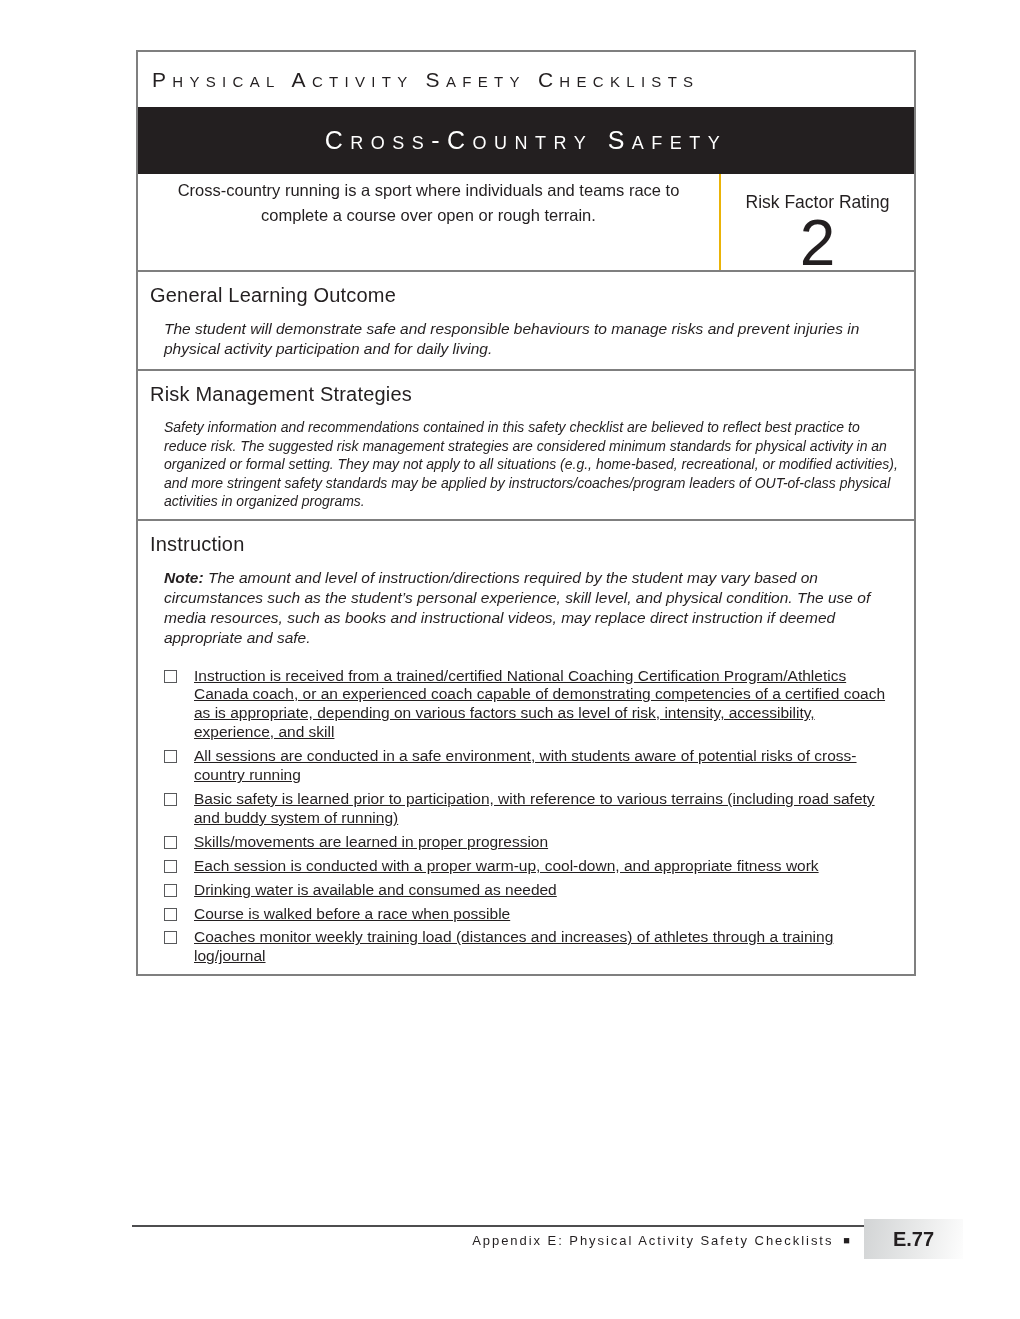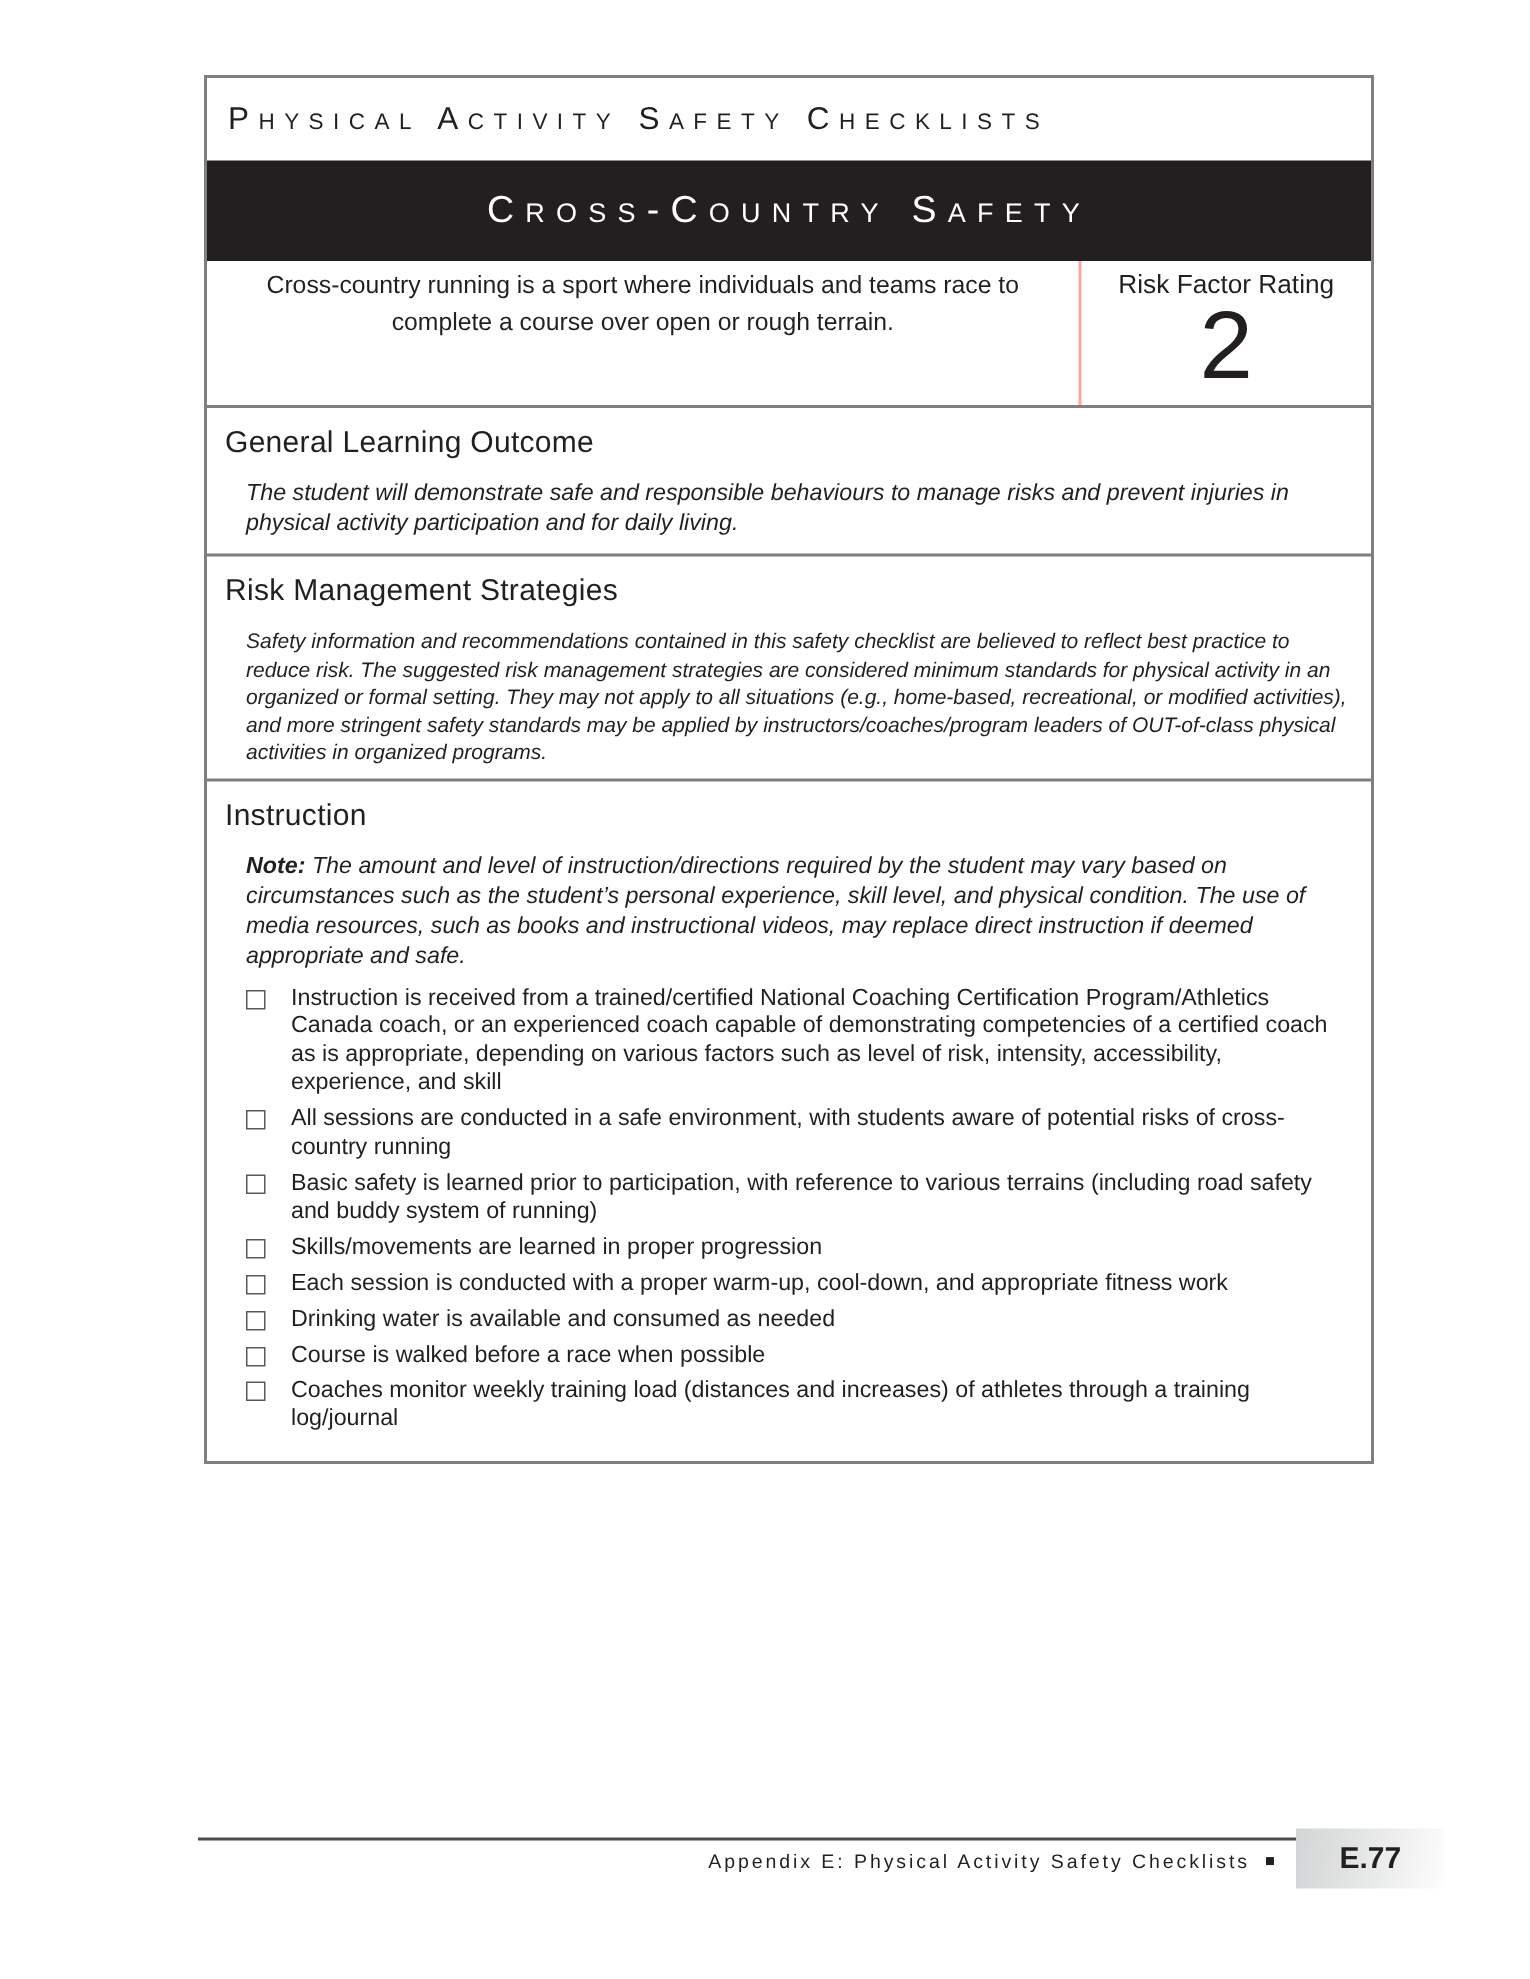--- a/index.html
+++ b/index.html
@@ -57,25 +57,25 @@
     align-items: flex-start;
     justify-content: center;
     text-align: center;
     font-size: 16.5px;
     line-height: 1.5;
     padding: 4px 20px;
   }
   .intro-desc .desc-inner { max-width: 505px; }
   .risk-cell {
     width: 195px;
-    border-left: 2px solid #fca5a5;
+    border-left: 2px solid #eab308;
     display: flex;
     flex-direction: column;
     align-items: center;
-    padding-top: 5px;
+    padding-top: 18px;
   }
   .risk-label { font-size: 17.5px; white-space: nowrap; }
   .risk-value { font-size: 64px; line-height: 1.0; font-weight: 400; margin-top: -2px; }
 
   .section { padding: 10px 16px 0 12px; }
   .section.glo { height: 99px; border-bottom: 2px solid #7f7f7f; }
   .section.rms { height: 150px; border-bottom: 2px solid #7f7f7f; }
   .section.instruction { flex: 1 1 auto; }
 
   .section h2 {
@@ -91,21 +91,22 @@
     font-style: italic;
   }
   .section.rms .body-text {
     font-size: 14px;
     line-height: 1.33;
   }
   .note-label { font-weight: 700; }
 
   .checklist {
     list-style: none;
-    margin: 8px 0 0 14px;
+    margin: 18px 0 0 14px;
+    text-decoration: underline;
   }
   .checklist li {
     display: flex;
     align-items: flex-start;
     margin-bottom: 5px;
     font-size: 15.5px;
     line-height: 1.22;
   }
   .checkbox {
     flex: 0 0 auto;

